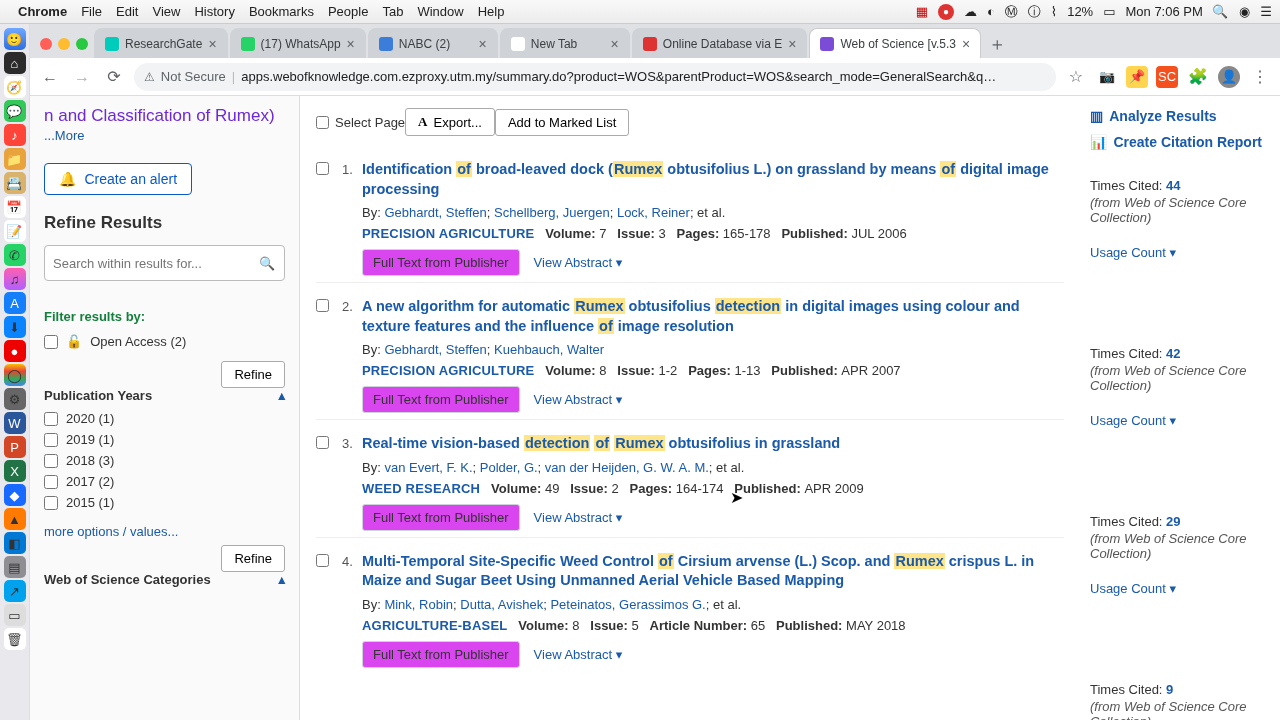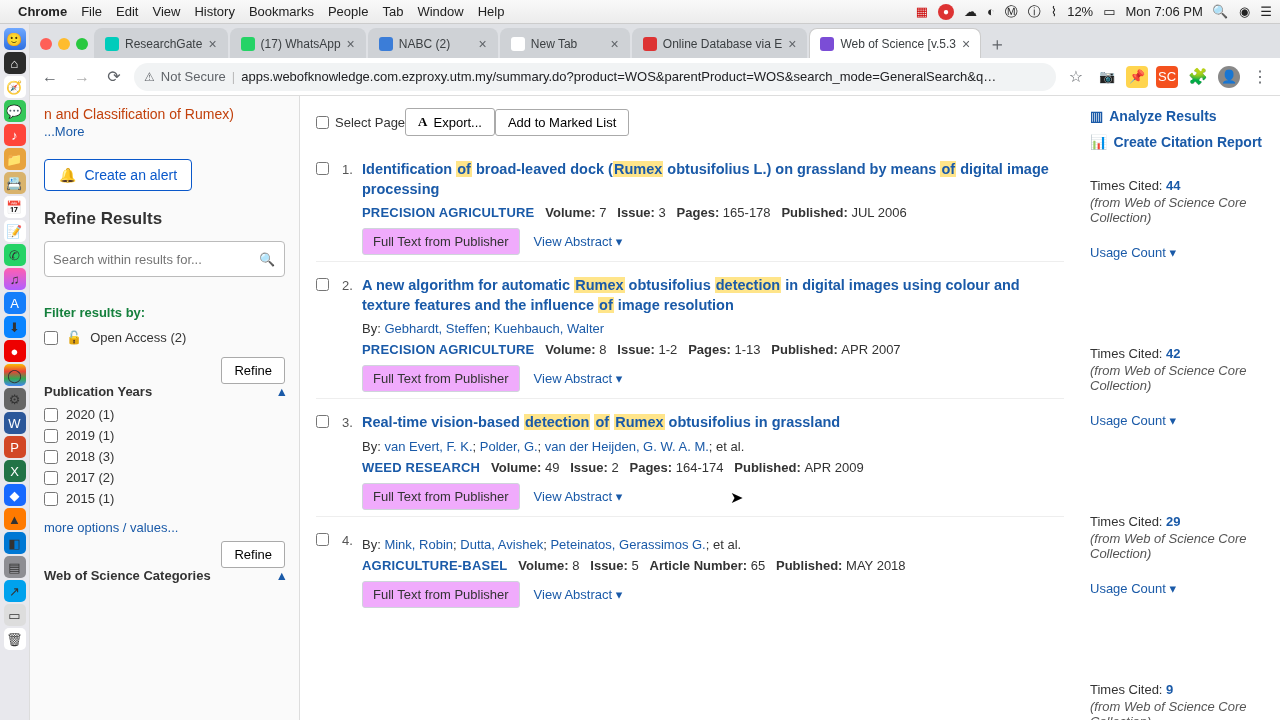--- a/index.html
+++ b/index.html
@@ -59,29 +59,29 @@
   .rnum { width:20px; color:#555; padding-top:2px;}
   .rbody { flex:1; padding-right:10px;}
   .rtitle { color:#1a5aa8; font-weight:600; font-size:14.5px; line-height:1.35;}
   .rtitle .hl { background:#ffe58a; color:#1a5aa8; padding:0 1px;}
   .authors { margin-top:6px; font-size:13px;}
   .authors a { color:#1a5aa8; text-decoration:none;}
   .src { margin-top:6px; font-size:13px;}
   .src .j { color:#1a5aa8; font-weight:700; letter-spacing:.2px;margin-top:40px;}
   .src .k { color:#333; font-weight:600;}
   .ract { margin-top:8px; display:flex; gap:14px; align-items:center;}
-  .pillbtn { background:#f0abfc; border:1px solid #cfd4db; padding:5px 10px; border-radius:3px; font-size:13px; color:#333;}
+  .pillbtn { background:#d946ef; border:1px solid #cfd4db; padding:5px 10px; border-radius:3px; font-size:13px; color:#333;}
   .va { color:#1a5aa8; font-size:13px;}
   .tc { color:#333;}
   .tc b{color:#1a5aa8;}
   .coll { font-style:italic; color:#555; margin-top:2px;}
   .uc { color:#1a5aa8; margin-top:20px; display:inline-block;}
   
   .rlink { color:#1a5aa8; font-weight:600; display:flex; align-items:center; gap:6px; margin:4px 0 10px; font-size:14px;}
-  .breadend { color:#c2410c; font-size:14px;}
+  .breadend { color:#6d28d9; font-size:17px;}
   .cursor { position:absolute; left:430px; top:392px; font-size:16px; color:#000; pointer-events:none;}
   a{text-decoration:none;}
 </style>
 </head>
 <body>
 
 <div class="mac-menu">
   <span class="apple"></span>
   <span class="item bold">Chrome</span>
   <span class="item">File</span>
@@ -266,20 +266,21 @@
         </button>
         <button class="btn">Add to Marked List</button>
         <div style="flex:1"></div>
       </div>
       <div id="results">
           <div class="result">
      <div class="rck"><input type="checkbox" style=""></div>
      <div class="rnum">1.</div>
      <div class="rbody">
        <a class="rtitle">Identification <span class="hl">of</span> broad-leaved dock (<span class="hl">Rumex</span> obtusifolius L.) on grassland by means <span class="hl">of</span> digital image processing</a>
+       <div class="authors">By: <a>Gebhardt, Steffen</a>; <a>Schellberg, Juergen</a>; <a>Lock, Reiner</a>; et al.</div>
        <div class="src">
          <a class="j">PRECISION AGRICULTURE</a> &nbsp; <span class="k">Volume: </span>7 &nbsp; <span class="k">Issue: </span>3 &nbsp; <span class="k">Pages: </span>165-178 &nbsp; <span class="k">Published:  </span>JUL 2006
        </div>
        <div class="ract">
          <button class="pillbtn">Full Text from Publisher</button>
          <a class="va">View Abstract <span>▾</span></a>
        </div>
      </div>
    </div>
           <div class="result">
@@ -309,20 +310,21 @@
        <div class="ract">
          <button class="pillbtn">Full Text from Publisher</button>
          <a class="va">View Abstract <span>▾</span></a>
        </div>
      </div>
    </div>
           <div class="result">
      <div class="rck"><input type="checkbox" style=""></div>
      <div class="rnum">4.</div>
      <div class="rbody">
+       <a class="rtitle">Multi-Temporal Site-Specific Weed Control <span class="hl">of</span> Cirsium arvense (L.) Scop. and <span class="hl">Rumex</span> crispus L. in Maize and Sugar Beet Using Unmanned Aerial Vehicle Based Mapping</a>
        <div class="authors">By: <a>Mink, Robin</a>; <a>Dutta, Avishek</a>; <a>Peteinatos, Gerassimos G.</a>; et al.</div>
        <div class="src">
          <a class="j">AGRICULTURE-BASEL</a> &nbsp; <span class="k">Volume: </span>8 &nbsp; <span class="k">Issue: </span>5 &nbsp; <span class="k">Article Number: </span>65 &nbsp; <span class="k">Published:  </span>MAY 2018
        </div>
        <div class="ract">
          <button class="pillbtn">Full Text from Publisher</button>
          <a class="va">View Abstract <span>▾</span></a>
        </div>
      </div>
    </div>

